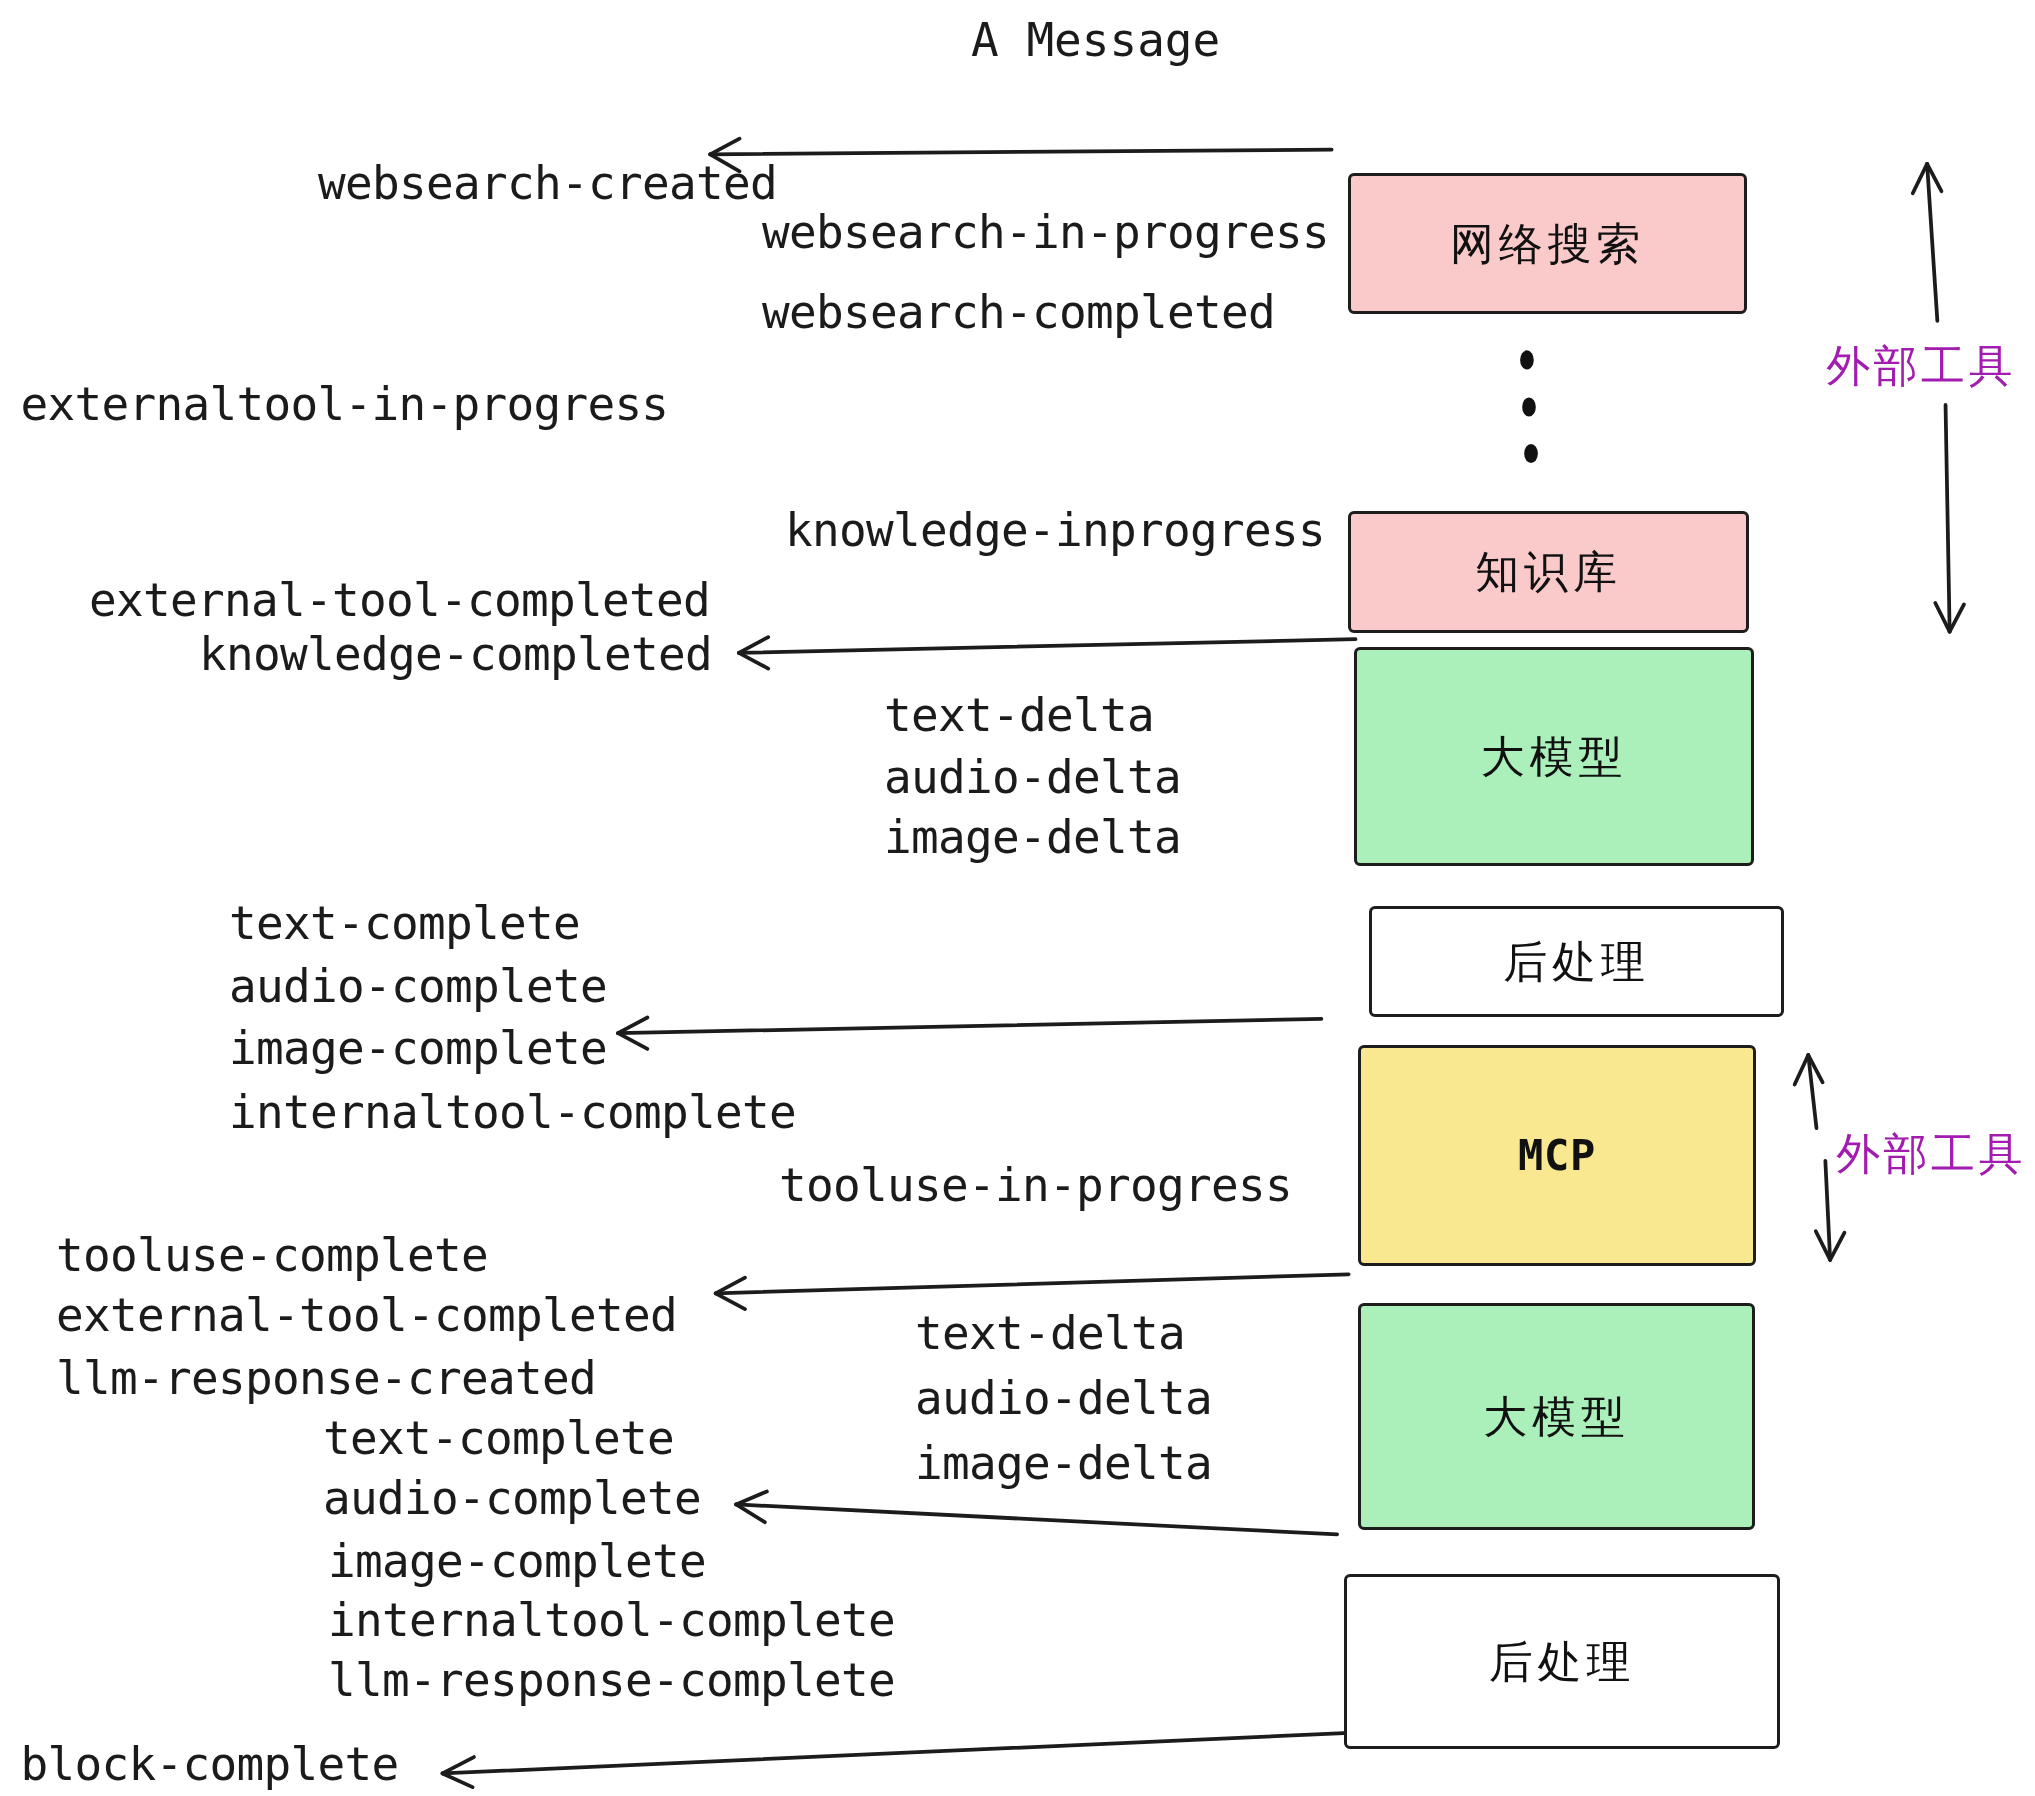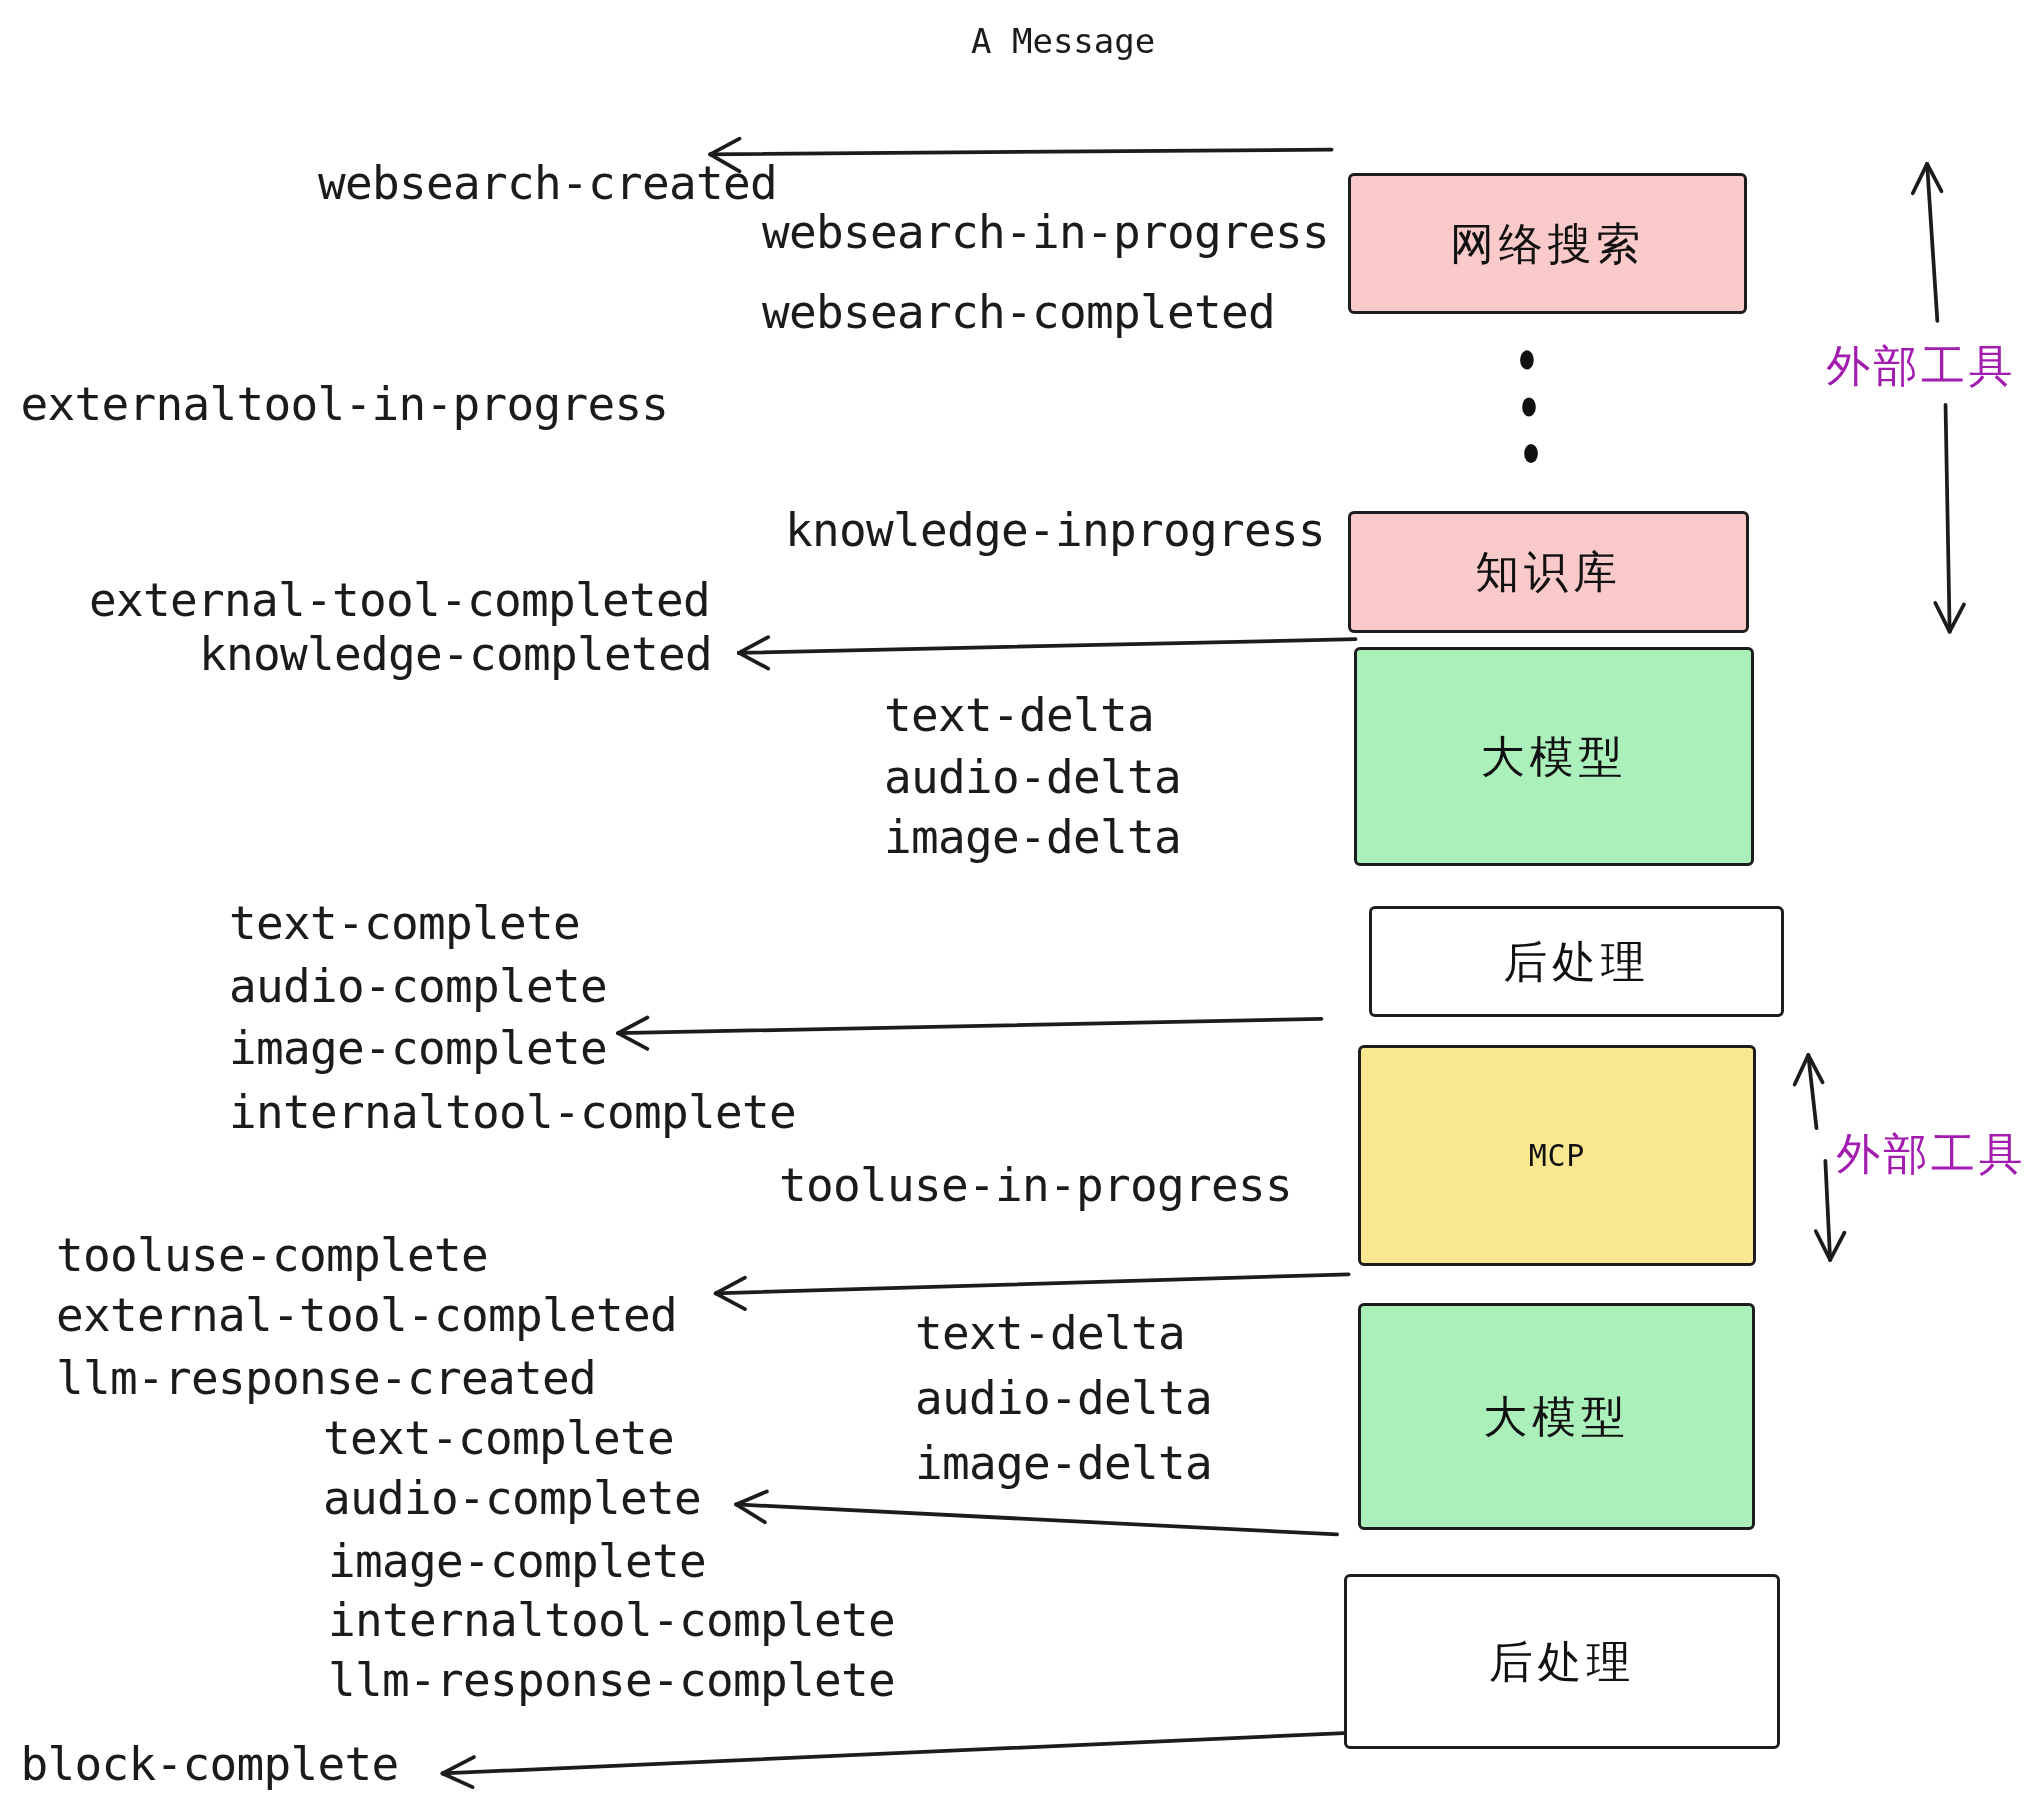--- a/index.html
+++ b/index.html
@@ -18,21 +18,21 @@
     font-weight:500;
     color:#1b1b1b;
     white-space:nowrap;
     transform:translateY(-54%);
     letter-spacing:-0.7px;
     line-height:1;
   }
   .title-label{
     position:absolute;
     font-family:"DejaVu Sans Mono", monospace;
-    font-size:34px;
+    font-size:46px;
     color:#1b1b1b;
     white-space:nowrap;
     transform:translateY(-54%);
     line-height:1;
   }
   .box{
     position:absolute;
     border:3.4px solid #1d1d1d;
     border-radius:6px;
     box-sizing:border-box;
@@ -44,22 +44,22 @@
   .box-label{
     font-family:"Liberation Sans", sans-serif;
     font-size:44px;
     color:#111111;
     letter-spacing:4.8px;
     white-space:nowrap;
     line-height:1;
   }
   .mono-label{
     font-family:"DejaVu Sans Mono", monospace;
-    font-size:30px;
-    font-weight:normal;
+    font-size:42px;
+    font-weight:bold;
     letter-spacing:0.7px;
     color:#111111;
     line-height:1;
   }
   .annot{
     position:absolute;
     font-family:"Liberation Sans", sans-serif;
     font-size:44px;
     color:#a21caf;
     letter-spacing:3.4px;

